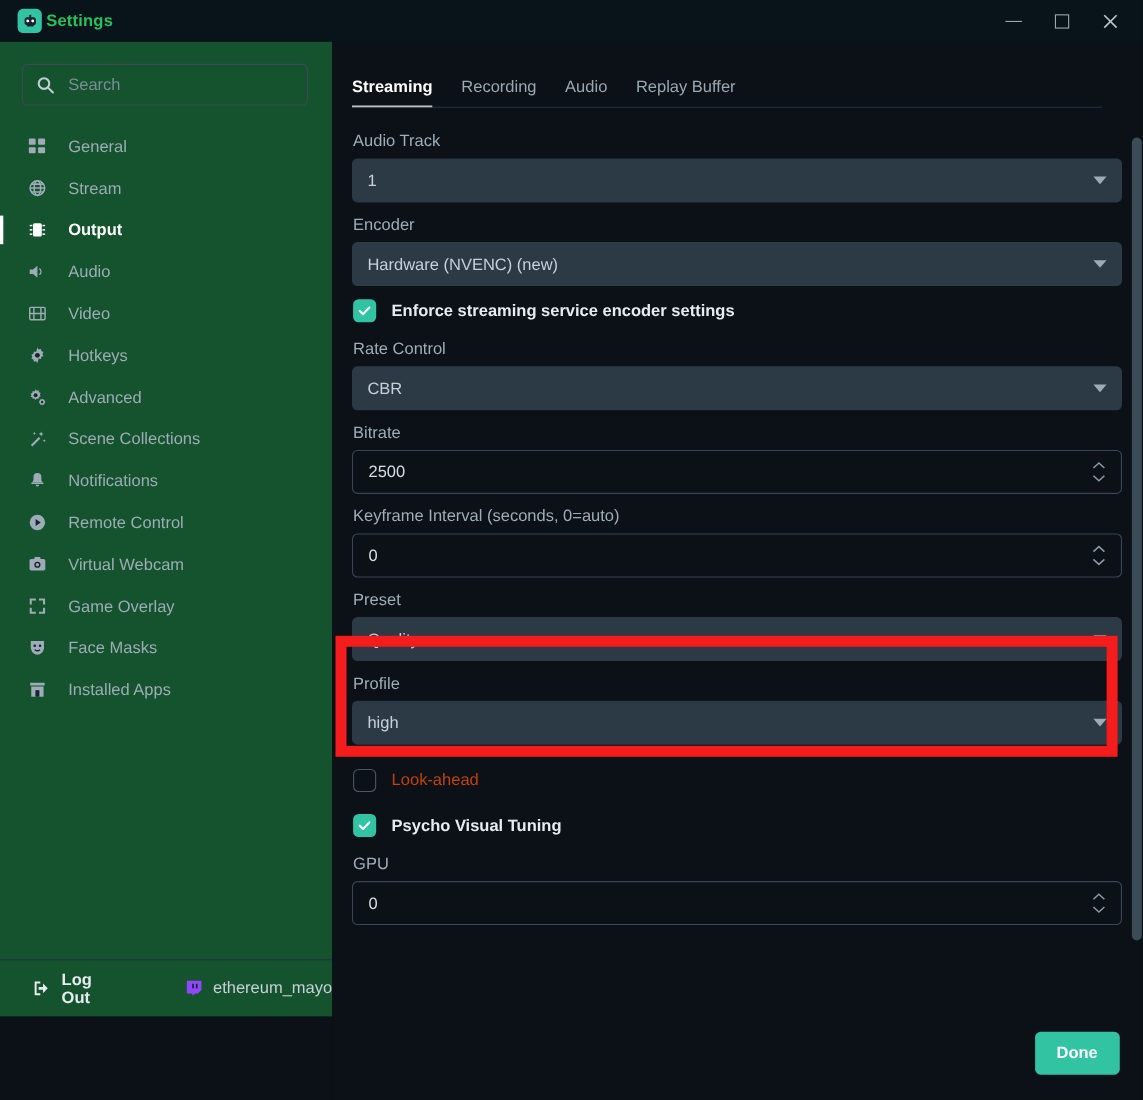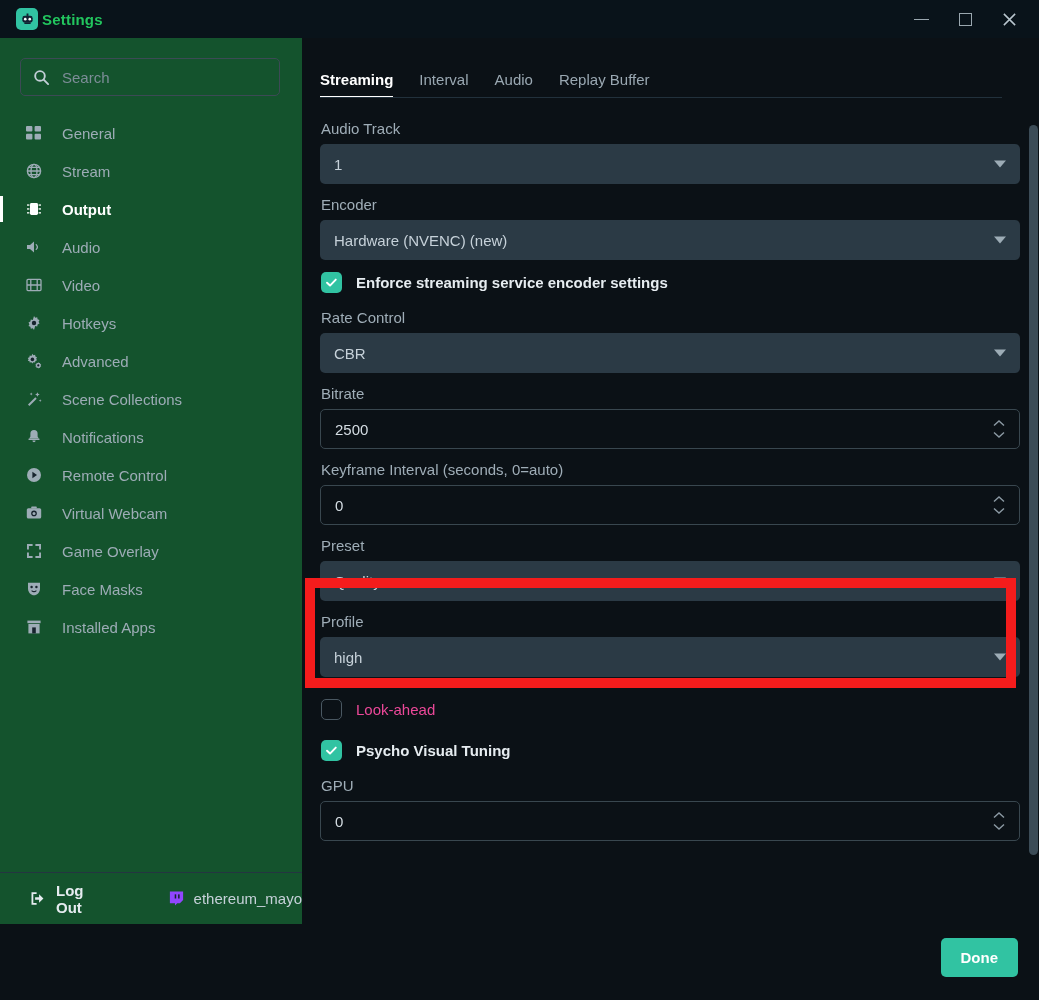--- a/index.html
+++ b/index.html
@@ -196,21 +196,21 @@
   .chk {
     width: 21px; height: 21px;
     border-radius: 5px;
     margin-right: 14px;
     flex: 0 0 auto;
     display: flex; align-items: center; justify-content: center;
   }
   .chk.on { background: #31c3a2; }
   .chk.off { background: transparent; border: 1.5px solid #4a5862; }
   .chk-label { color: #e6ecf0; font-size: 15px; font-weight: bold; }
-  .chk-label.plain { color: #ec4899; font-weight: normal; }
+  .chk-label.plain { color: #c2410c; font-weight: normal; }
 
   
   .scrolltrack {
     position: absolute; right: 1px; top: 38px;
     width: 10px; height: 886px;
     background: transparent;
   }
   .scrollthumb {
     position: absolute; right: 1px;
     top: 125px; width: 9px; height: 730px;
@@ -467,21 +467,21 @@
         </span>
         <span>ethereum_mayo</span>
       </div>
     </div>
   </div>
 
   <div class="main">
 
     <div class="tabs">
       <div class="tab active">Streaming</div>
-      <div class="tab">Interval</div>
+      <div class="tab">Recording</div>
       <div class="tab">Audio</div>
       <div class="tab">Replay Buffer</div>
     </div>
     <div class="tabrule"></div>
 
     <div class="form">
 
       <div class="field">
         <div class="flabel">Audio Track</div>
         <div class="select">

